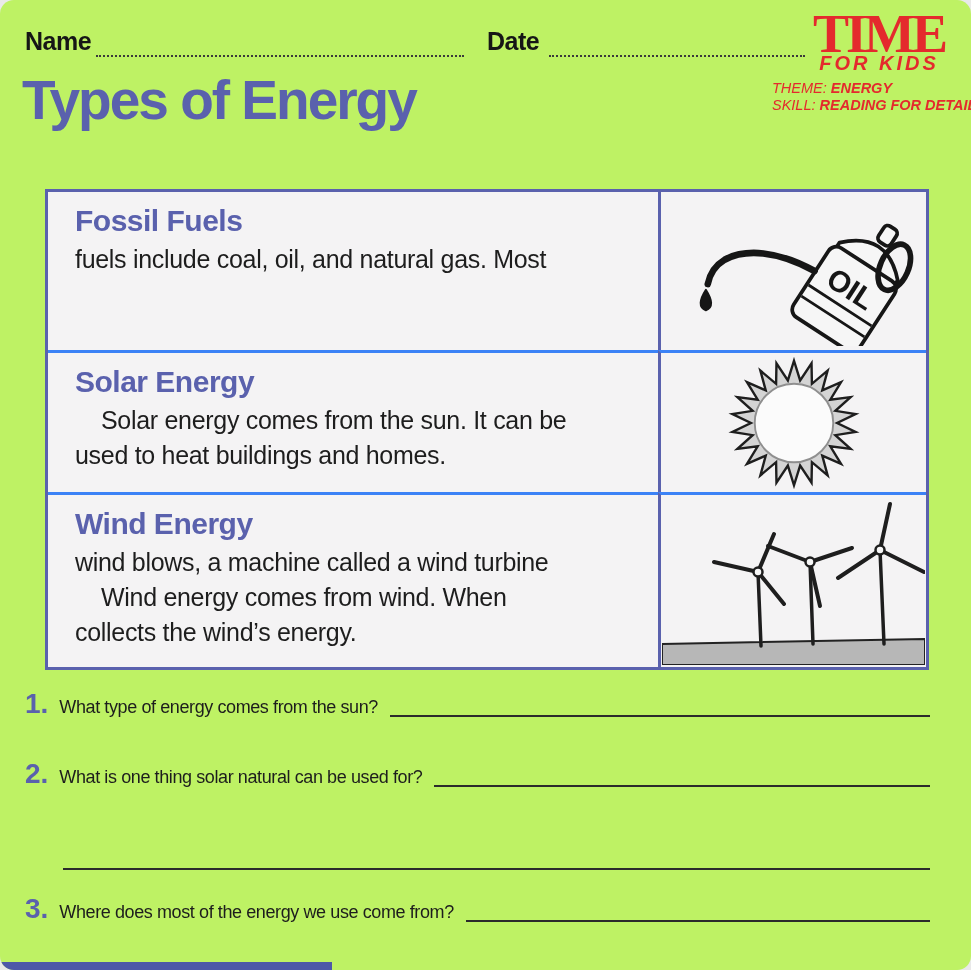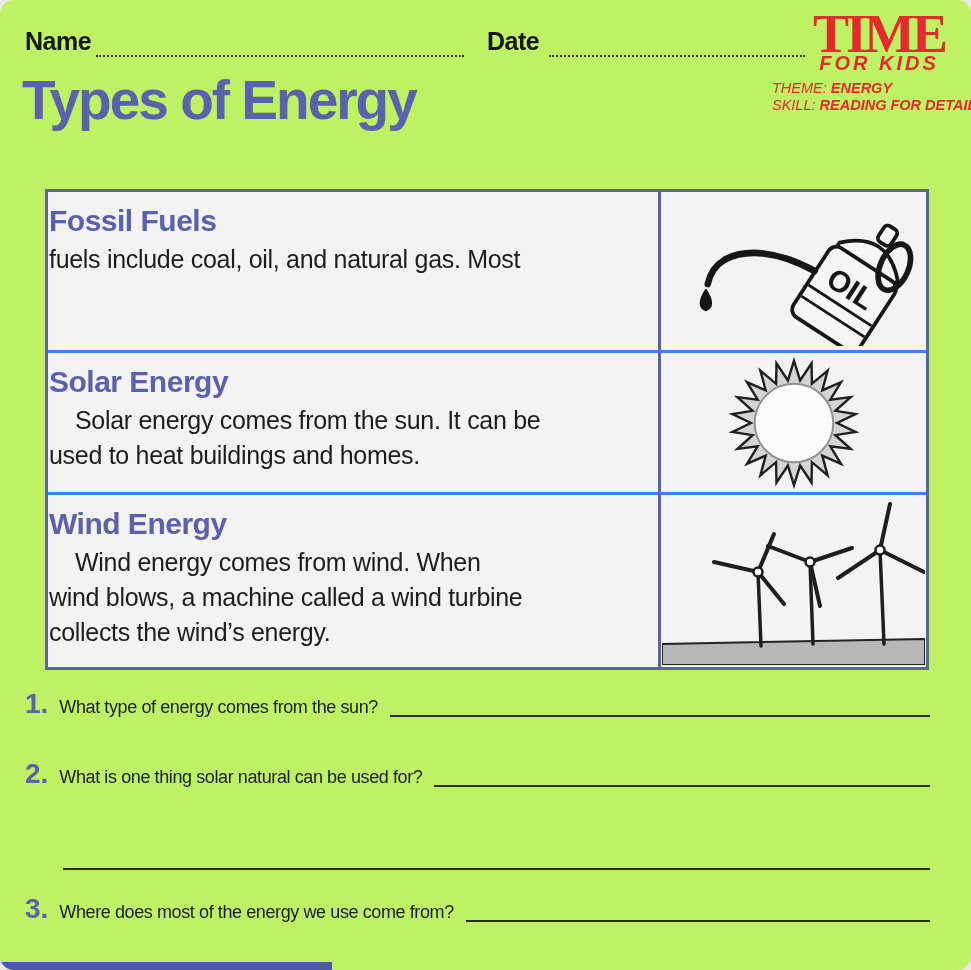--- a/index.html
+++ b/index.html
@@ -19,21 +19,21 @@
   
   .page-title { position:absolute; left:22px; top:68px; font-size:55px; font-weight:bold; color:#5a61ad; letter-spacing:-2px; }
   .instructions { position:absolute; left:42px; top:140px; font-size:24px; color:#1d1d1d; letter-spacing:-0.3px; }
 
   
   .energy-table { position:absolute; left:45px; top:189px; width:884px; height:481px;
      border:3px solid #5a61ad; display:grid; grid-template-columns:610px 1fr; grid-template-rows:158px 142px 1fr; background:#f4f3f4; }
   .cell { position:relative; }
   .cell.rborder { border-left:3px solid #5a61ad; }
   .cell.tborder { border-top:3px solid #3b82f6; }
-  .cell.text { padding:8px 20px 0 1px; }
+  .cell.text { padding:8px 20px 0 27px; }
   .sec-heading { font-size:30px; font-weight:bold; color:#5a61ad; letter-spacing:-0.5px; margin:4px 0 4px 0; }
   .bl { font-size:25px; color:#1d1d1d; line-height:35px; letter-spacing:-0.3px; white-space:nowrap; }
   .bl.indent { padding-left:26px; }
   .bl:empty { display:none; }
   .imgwrap { width:100%; height:100%; display:flex; align-items:center; justify-content:center; overflow:hidden; }
 
   
   .q-row { position:absolute; left:25px; right:41px; display:flex; align-items:baseline; }
   .q-num { font-size:28px; font-weight:bold; color:#5a61ad; margin-right:11px; }
   .q-text { font-size:18px; color:#1d1d1d; letter-spacing:-0.4px; white-space:nowrap; }
@@ -98,22 +98,22 @@
       <div class="imgwrap">
         <svg width="162" height="136" viewBox="0 0 160 142">
           <polygon id="sun-star" points="80.0,6.0 86.4,26.5 98.3,8.6 98.7,30.1 115.1,16.3 109.5,37.0 129.1,28.4 117.9,46.7 139.1,44.0 123.2,58.3 144.3,61.7 125.0,71.0 144.3,80.3 123.2,83.7 139.1,98.0 117.9,95.3 129.1,113.6 109.5,105.0 115.1,125.7 98.7,111.9 98.3,133.4 86.4,115.5 80.0,136.0 73.6,115.5 61.7,133.4 61.3,111.9 44.9,125.7 50.5,105.0 30.9,113.6 42.1,95.3 20.9,98.0 36.8,83.7 15.7,80.3 35.0,71.0 15.7,61.7 36.8,58.3 20.9,44.0 42.1,46.7 30.9,28.4 50.5,37.0 44.9,16.3 61.3,30.1 61.7,8.6 73.6,26.5" fill="#d4d4d4" stroke="#1e1e1e" stroke-width="2.5" stroke-linejoin="miter"></polygon>
           <circle cx="80" cy="71" r="41" fill="#fbfbfb" stroke="#8f8f8f" stroke-width="2"></circle>
         </svg>
       </div>
     </div>
 
     <div class="cell text tborder">
       <div class="sec-heading">Wind Energy</div>
+      <div class="bl">wind blows, a machine called a wind turbine</div>
       <div class="bl indent">Wind energy comes from wind. When</div>
-      <div class="bl">wind blows, a machine called a wind turbine</div>
       <div class="bl">collects the wind’s energy.</div>
     </div>
     <div class="cell rborder tborder">
       <div class="imgwrap">
         <svg width="263" height="167" viewBox="0 0 263 167" preserveAspectRatio="none">
           <path d="M0 146 L263 141 L263 167 L0 167 Z" fill="#b7b7b7" stroke="#222" stroke-width="2"></path>
           <g stroke="#1e1e1e" fill="none" stroke-linecap="round">
             <path d="M96 74 L99 148" stroke-width="3.5"></path>
             <path d="M96 74 L52 64 M96 74 L112 36 M96 74 L122 106" stroke-width="4"></path>
             <circle cx="96" cy="74" r="4.5" fill="#f6f6f6" stroke-width="2.5"></circle>

